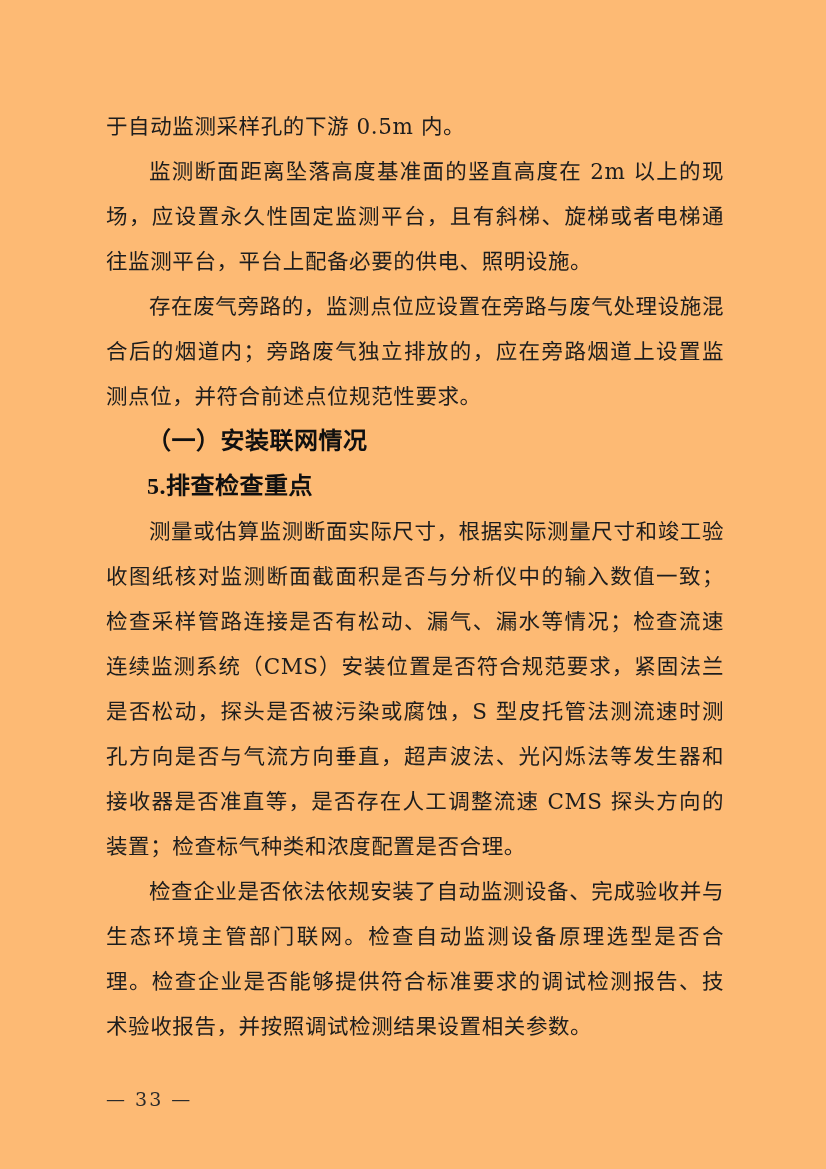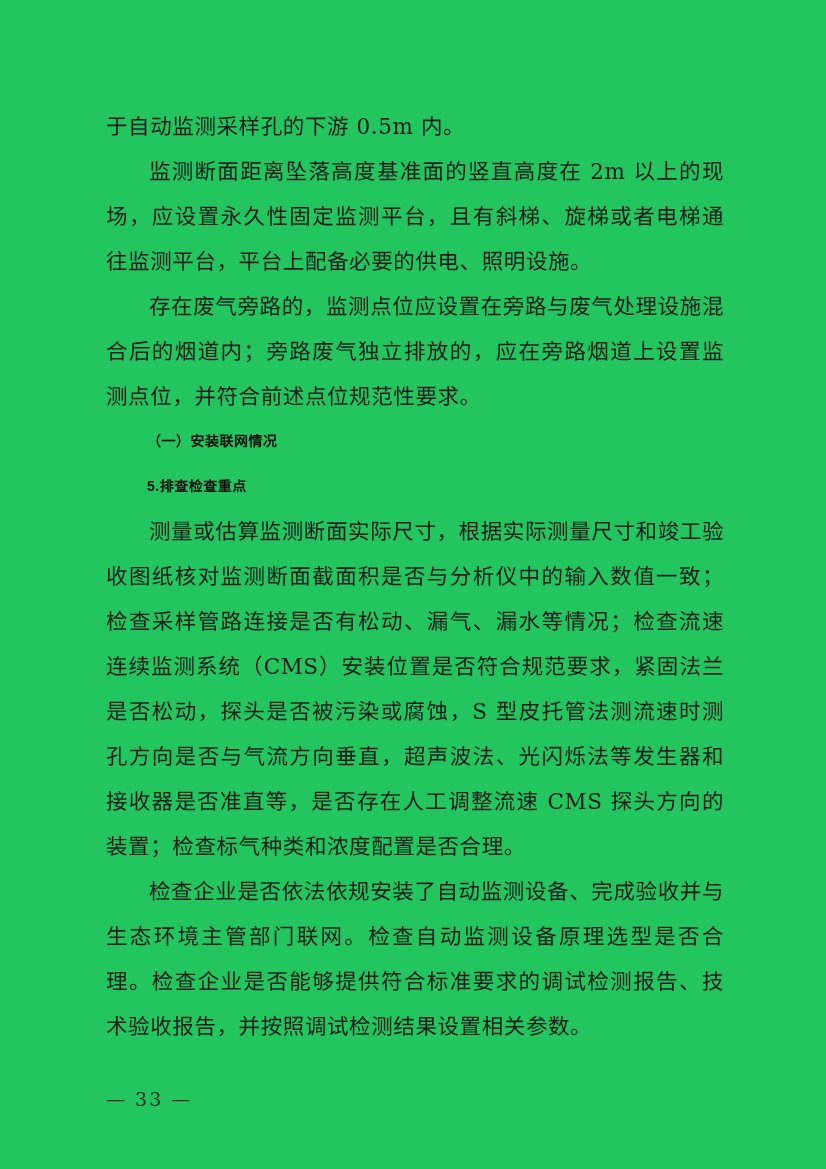--- a/index.html
+++ b/index.html
@@ -16,21 +16,21 @@
     color: #1a1a1a;
     -webkit-font-smoothing: antialiased;
   }
 
   #page {
     position: absolute;
     left: 0;
     top: 0;
     width: 826px;
     height: 1169px;
-    background: #22c55e;
+    background: #fdba74;
   }
 
   #content {
     position: absolute;
     left: 106px;
     top: 104px;
     width: 618px;
   }
 
   
@@ -55,22 +55,22 @@
     font-family: "DejaVu Sans", "Liberation Sans", sans-serif;
     font-size: 20.5px;
     font-weight: bold;
     line-height: 45px;
     text-indent: 41px;
     margin: 0;
     letter-spacing: 0.5px;
     color: #101010;
   }
   .heading-sub {
-    font-family: Liberation Sans, sans-serif;
-    font-size: 14px;
+    font-family: Liberation Serif, serif;
+    font-size: 24px;
     font-weight: bold;
     line-height: 45px;
     text-indent: 41px;
     margin: 0;
     letter-spacing: 0.5px;
     color: #101010;
   }
 
   
   #footer {

